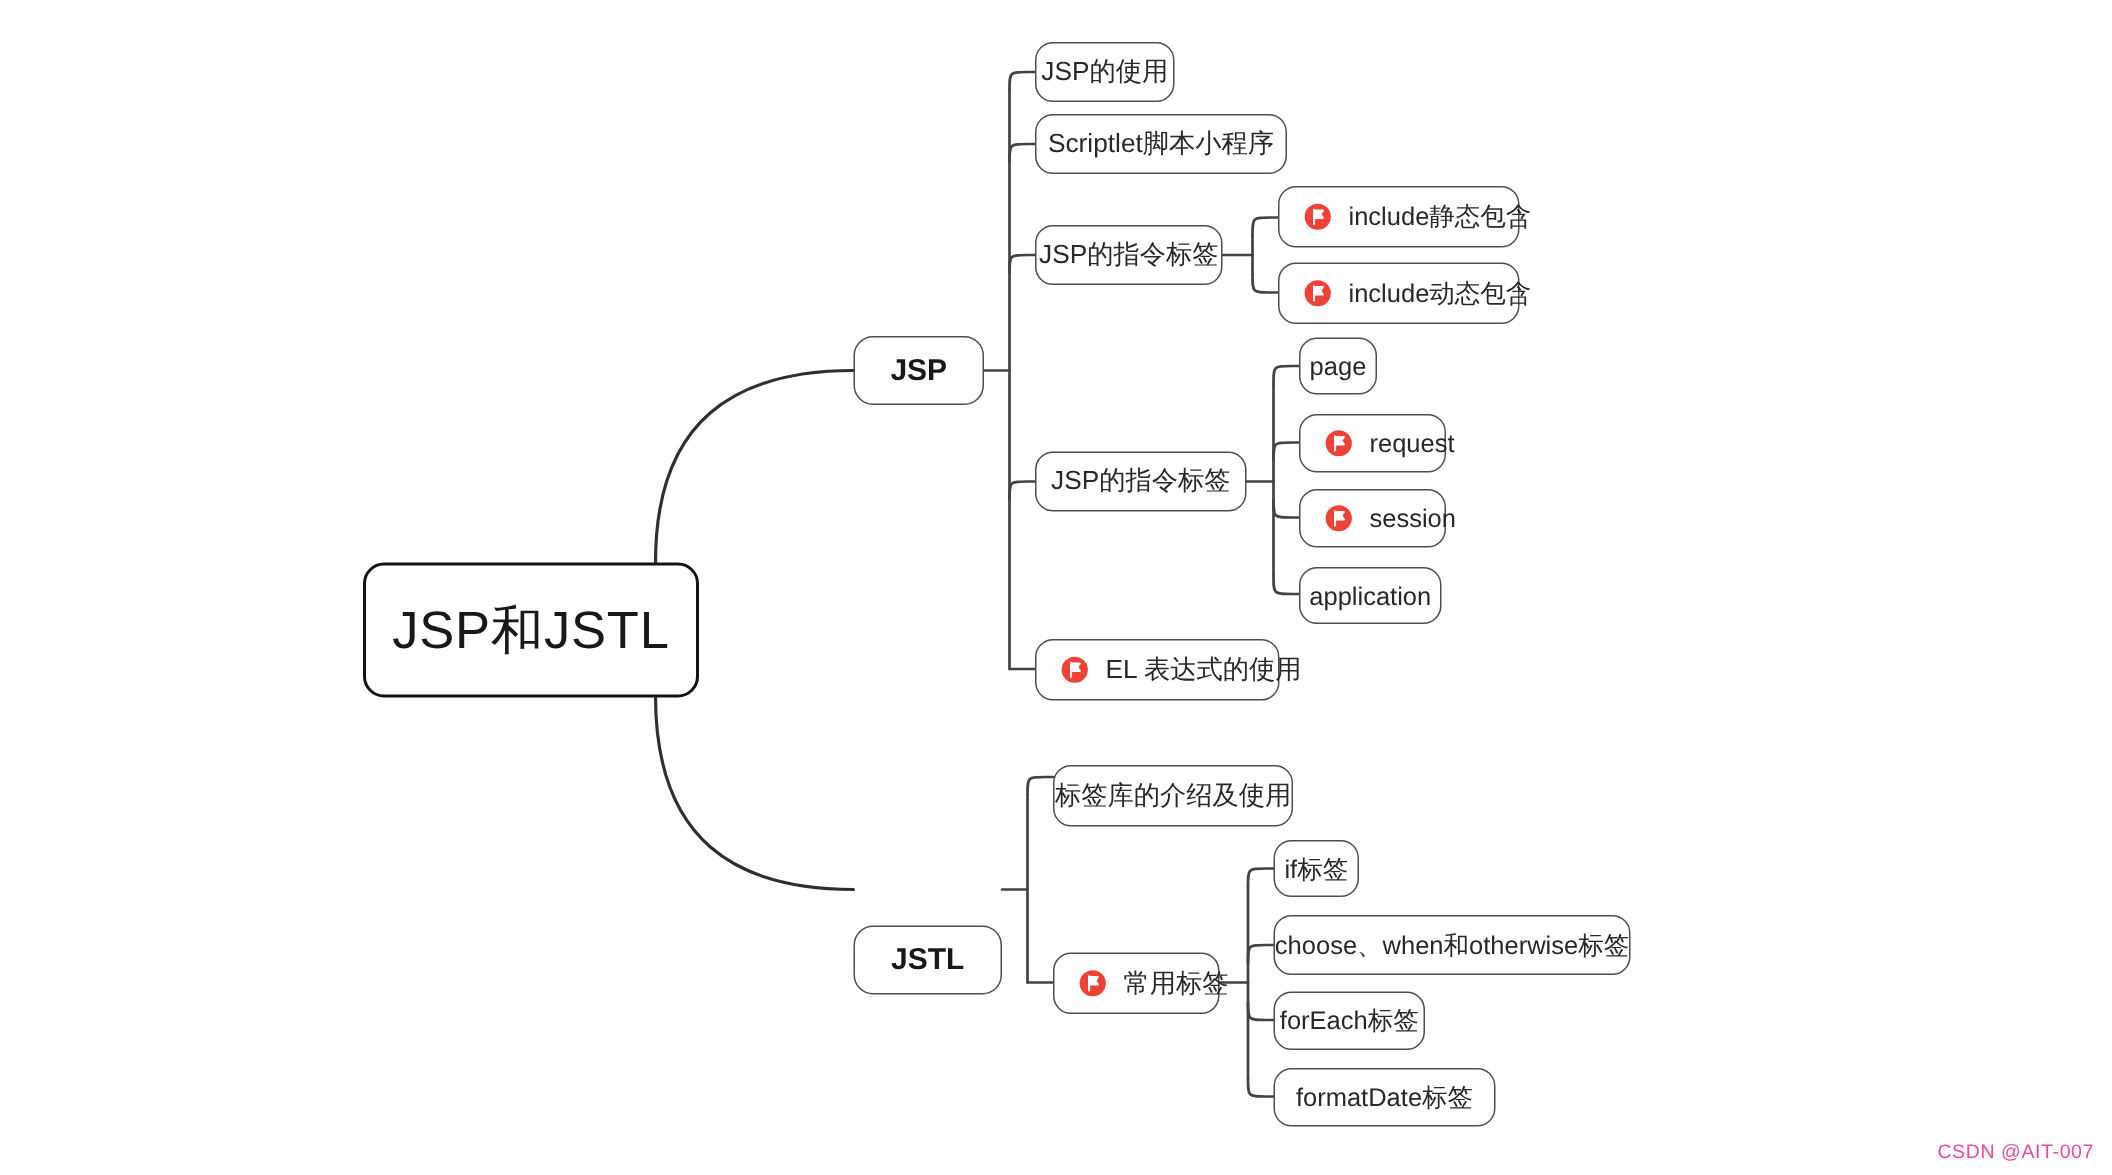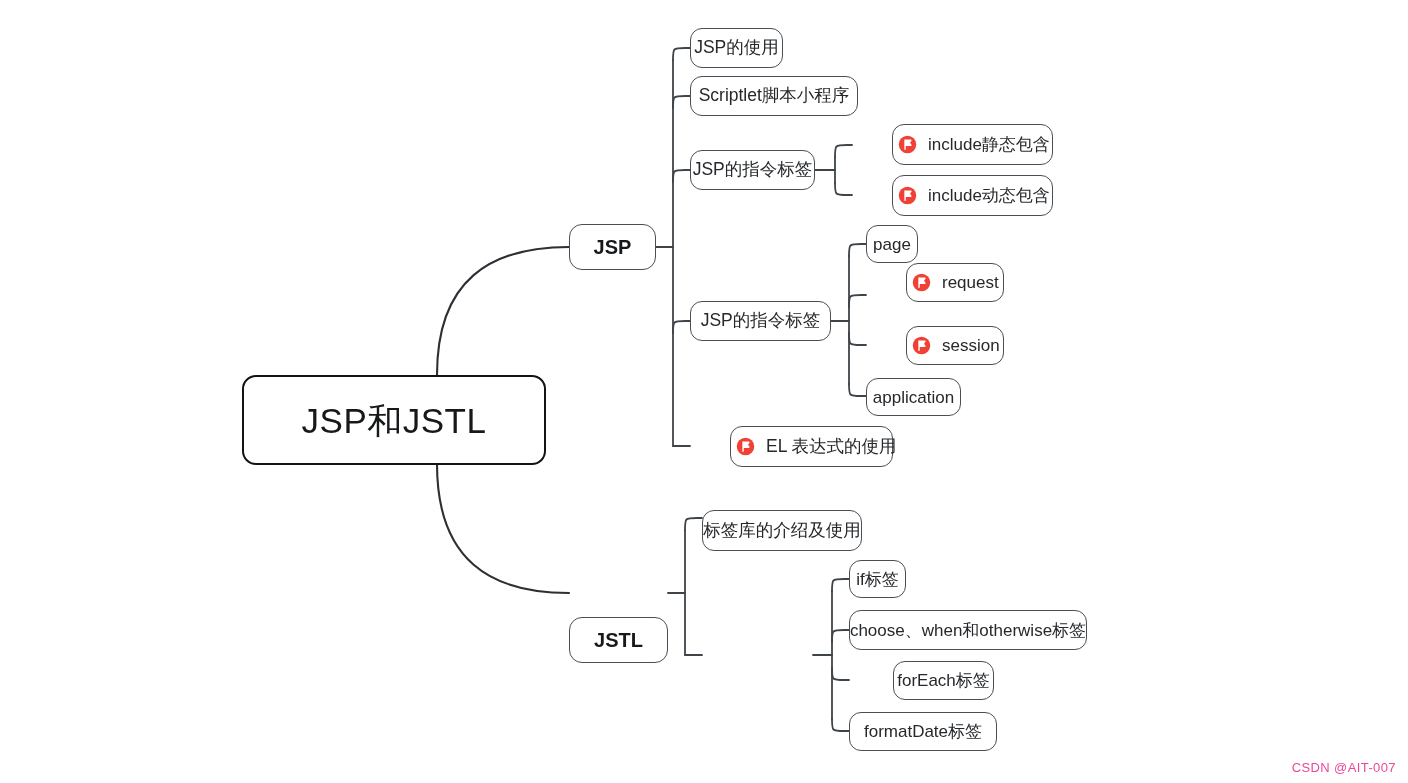--- a/index.html
+++ b/index.html
@@ -56,22 +56,21 @@
     font-size: 17.5px;
   }
   .node.lvl3 {
     font-size: 17px;
   }
   .node .label {
     display: inline-block;
   }
   .node.withicon {
     justify-content: flex-start;
-    padding-left: 5px;
-    margin-left: 40px;
+    padding-left: 16px;
   }
   .node.withicon .label {
     margin-left: 11px;
   }
   .flag-icon {
     flex: 0 0 auto;
     width: 19px;
     height: 19px;
     display: inline-block;
   }
@@ -125,21 +124,21 @@
 
       <path d="M 813,655 L 832,655"></path>
       <path d="M 832,591 L 832,719"></path>
       <path d="M 832,591 C 832,579 832,579 844,579 L 849,579"></path>
       <path d="M 832,642 C 832,630 832,630 844,630 L 849,630"></path>
       <path d="M 832,668 C 832,680 832,680 844,680 L 849,680"></path>
       <path d="M 832,719 C 832,731 832,731 844,731 L 849,731"></path>
     </g>
   </svg>
 
-  <div class="node root" style="left:242px; top:375px; width:304px; height:90px;">
+  <div class="node root" style="left:242px; top:375px; width:224px; height:90px;">
     <span class="label">JSP和JSTL</span>
   </div>
 
   <div class="node branch" style="left:569px; top:224px; width:87px; height:46px;">
     <span class="label">JSP</span>
   </div>
 
   <div class="node lvl2" style="left:690px; top:28px; width:93px; height:40px;">
     <span class="label">JSP的使用</span>
   </div>
@@ -173,21 +172,21 @@
   </div>
 
   <div class="node lvl2" style="left:690px; top:301px; width:141px; height:40px;">
     <span class="label">JSP的指令标签</span>
   </div>
 
   <div class="node lvl3" style="left:866px; top:225px; width:52px; height:38px;">
     <span class="label">page</span>
   </div>
 
-  <div class="node lvl3 withicon" style="left:866px; top:263px; width:98px; height:39px;">
+  <div class="node lvl3 withicon" style="left:866px; top:276px; width:98px; height:39px;">
     <span class="flag-icon">
       <svg viewBox="0 0 20 20" xmlns="http://www.w3.org/2000/svg">
         <circle cx="10" cy="10" r="9.2" fill="#ef4136"></circle>
         <path d="M7.4 5.2 L7.4 15 M7.4 5.6 L13.6 5.6 L11.7 8.2 L13.6 10.8 L7.4 10.8 Z" fill="#ffffff" stroke="#ffffff" stroke-width="1.5" stroke-linejoin="round" stroke-linecap="round"></path>
       </svg>
     </span>
     <span class="label">request</span>
   </div>
 
   <div class="node lvl3 withicon" style="left:866px; top:326px; width:98px; height:39px;">
@@ -215,30 +214,39 @@
   </div>
 
   <div class="node branch" style="left:569px; top:570px; width:99px; height:46px;margin-top:47px;">
     <span class="label">JSTL</span>
   </div>
 
   <div class="node lvl2" style="left:702px; top:510px; width:160px; height:41px;">
     <span class="label">标签库的介绍及使用</span>
   </div>
 
+  <div class="node lvl2 withicon" style="left:702px; top:635px; width:111px; height:41px;">
+    <span class="flag-icon">
+      <svg viewBox="0 0 20 20" xmlns="http://www.w3.org/2000/svg">
+        <circle cx="10" cy="10" r="9.2" fill="#ef4136"></circle>
+        <path d="M7.4 5.2 L7.4 15 M7.4 5.6 L13.6 5.6 L11.7 8.2 L13.6 10.8 L7.4 10.8 Z" fill="#ffffff" stroke="#ffffff" stroke-width="1.5" stroke-linejoin="round" stroke-linecap="round"></path>
+      </svg>
+    </span>
+    <span class="label">常用标签</span>
+  </div>
 
   <div class="node lvl3" style="left:849px; top:560px; width:57px; height:38px;">
     <span class="label">if标签</span>
   </div>
 
   <div class="node lvl3" style="left:849px; top:610px; width:238px; height:40px;">
     <span class="label">choose、when和otherwise标签</span>
   </div>
 
-  <div class="node lvl3" style="left:849px; top:661px; width:101px; height:39px;margin-left:44px;">
+  <div class="node lvl3" style="left:849px; top:661px; width:101px; height:39px;">
     <span class="label">forEach标签</span>
   </div>
 
   <div class="node lvl3" style="left:849px; top:712px; width:148px; height:39px;">
     <span class="label">formatDate标签</span>
   </div>
 
   <div class="watermark">CSDN @AIT-007</div>
 
 </div>

